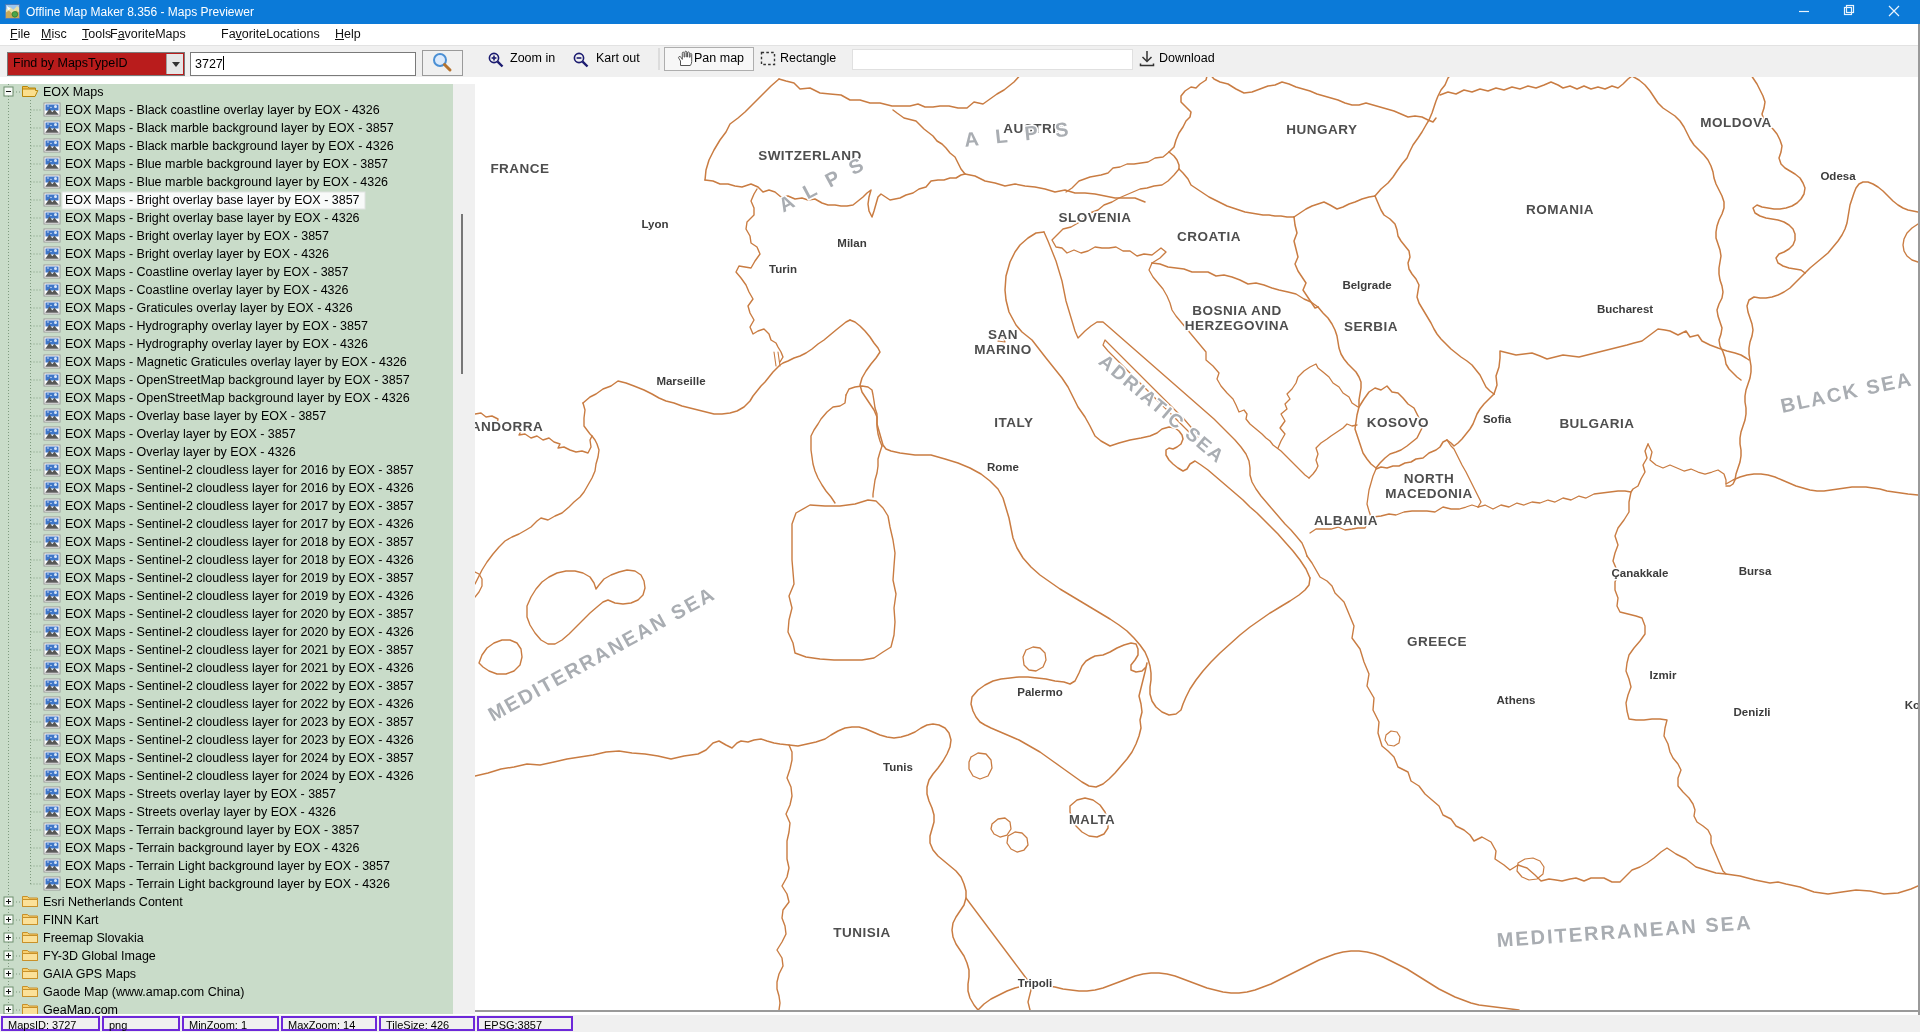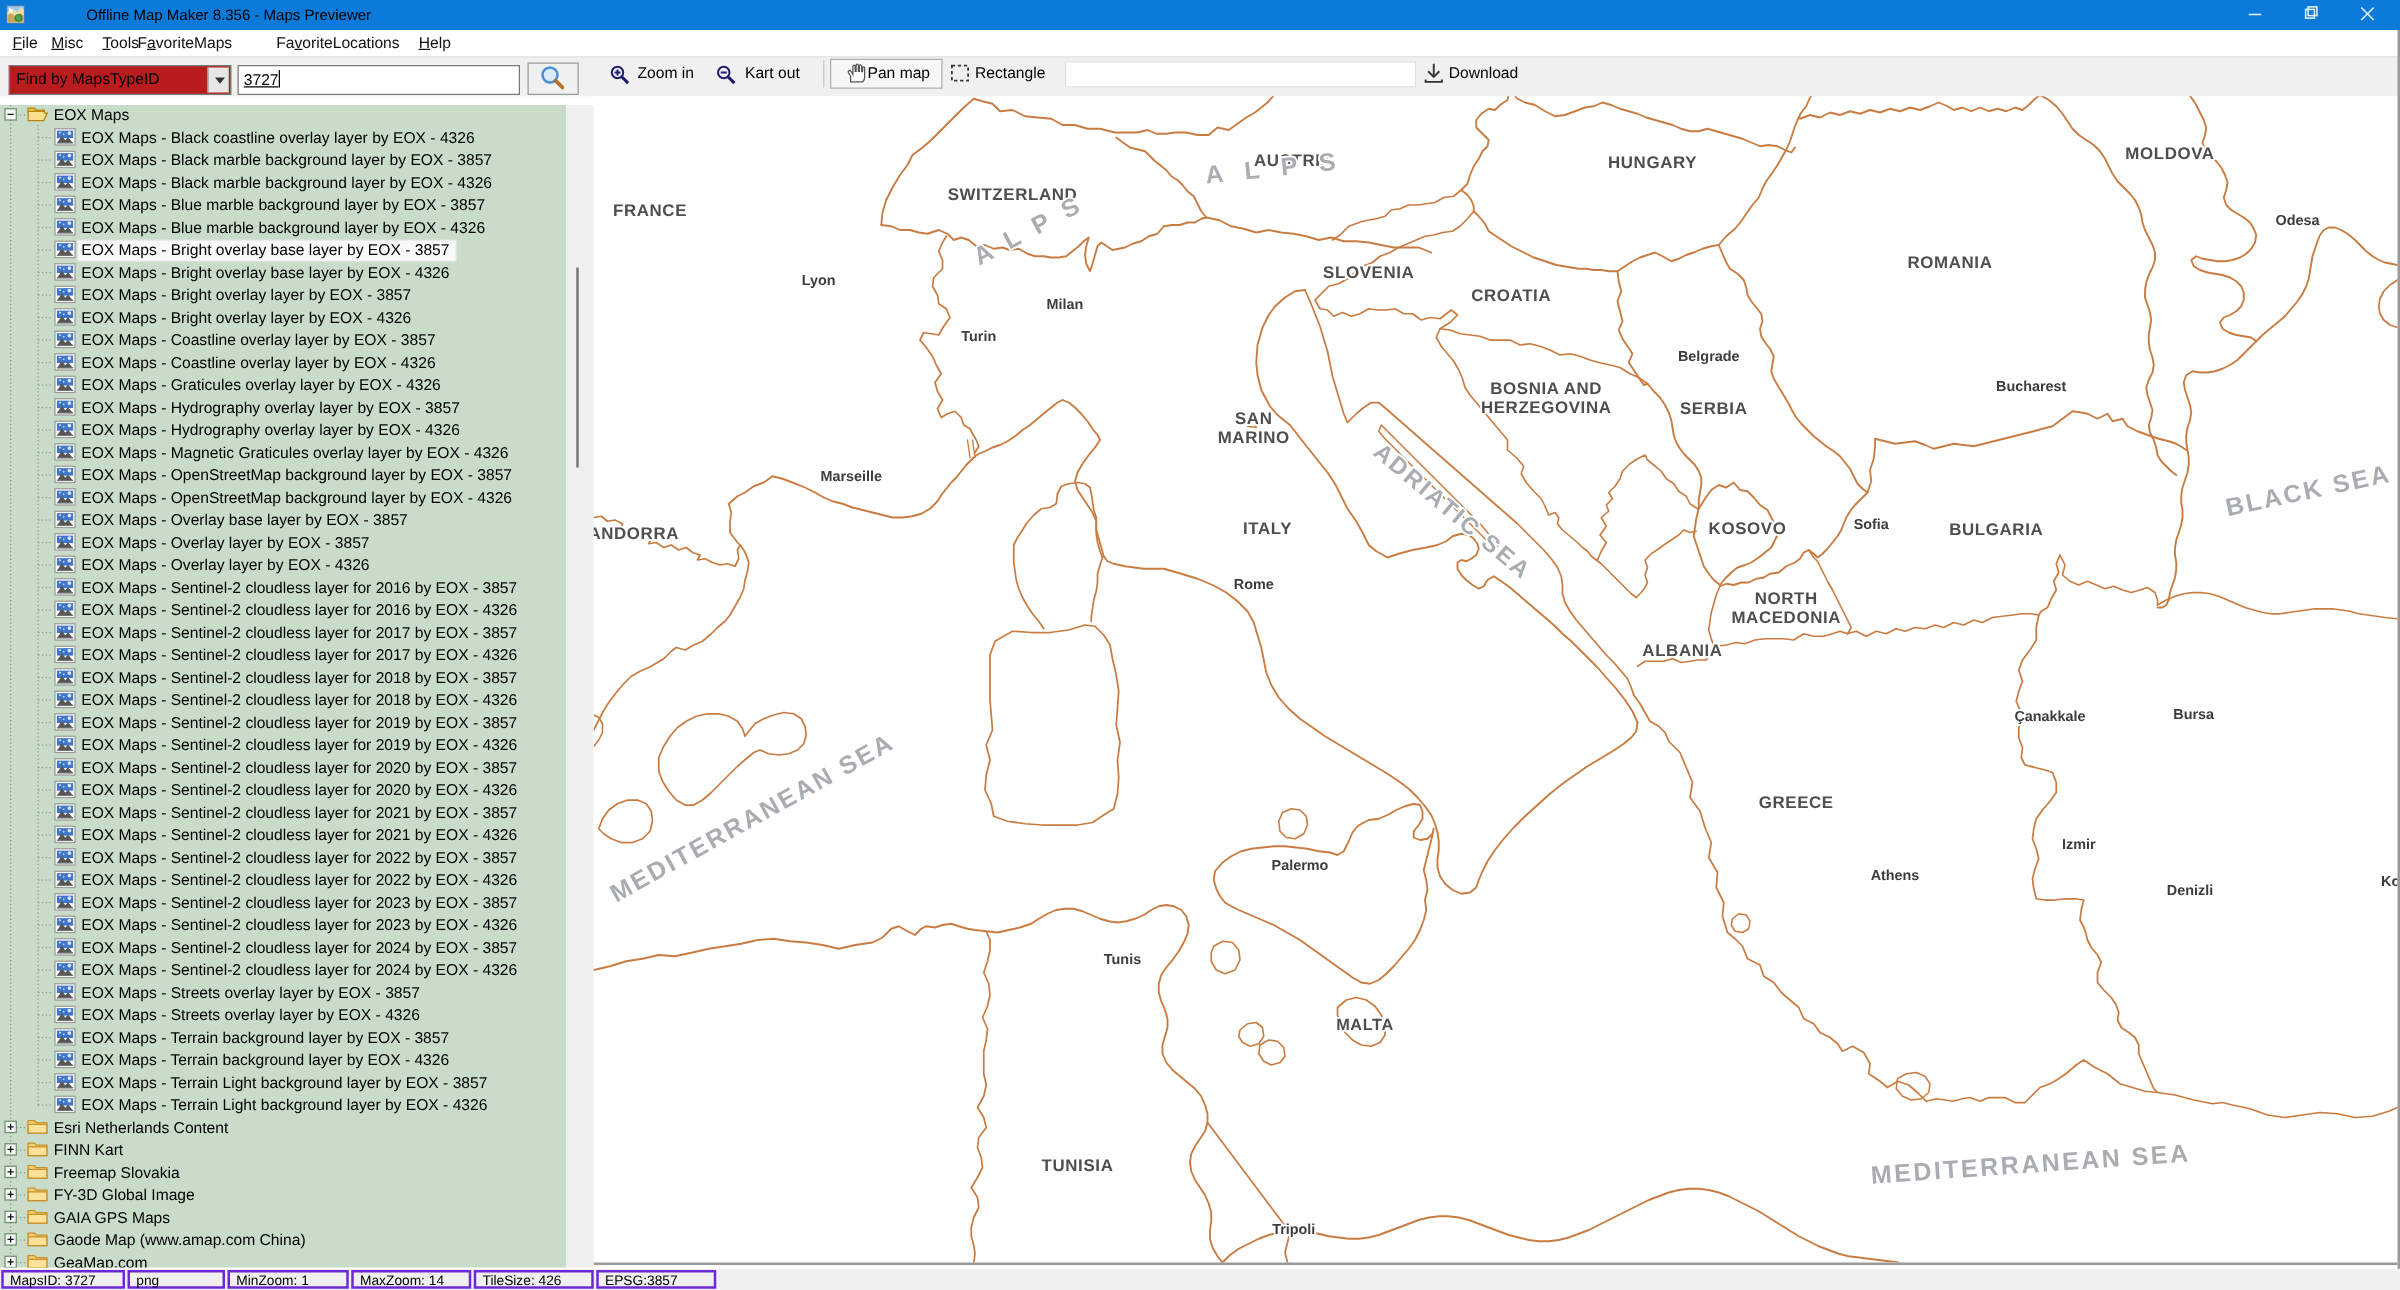--- a/index.html
+++ b/index.html
@@ -1,26 +1,26 @@
 <!DOCTYPE html>
 <html><head><meta charset="utf-8"><title>Offline Map Maker</title>
 <style>
 * { margin:0; padding:0; box-sizing:border-box; }
 html,body { width:1920px; height:1032px; overflow:hidden; font-family:"Liberation Sans", sans-serif; background:#fff; }
 #win { position:relative; width:1920px; height:1032px; }
 #titlebar { position:absolute; left:0; top:0; width:1920px; height:24px; background:#0b7ad8; }
-#titlebar .t { position:absolute; left:26px; top:5px; color:#000000; font-size:12px;margin-left:43px; }
+#titlebar .t { position:absolute; left:26px; top:5px; color:#ffffff; font-size:12px; }
 #menubar { position:absolute; left:0; top:24px; width:1920px; height:21px; background:#fff; }
 #menubar span { position:absolute; top:3px; font-size:12.5px; color:#111; }
 u { text-decoration:underline; }
 #toolbar { position:absolute; left:0; top:45px; width:1920px; height:32px; background:#f0f0f0; border-top:1px solid #e2e2e2; }
 #combo { position:absolute; left:7px; top:52px; width:178px; height:24px; background:#b91c1c; border:1px solid #7a7a7a; font-size:12.5px; color:#000; padding:3px 0 0 5px; }
 #combo .arr { position:absolute; right:1px; top:1px; width:17px; height:20px; background:#e6e6e6; border-left:1px solid #a0a0a0; }
 #combo .arr:after { content:""; position:absolute; left:4.5px; top:8px; border:4px solid transparent; border-top:5px solid #333; }
-#searchbox { position:absolute; left:190px; top:52px; width:226px; height:24px; background:#fff; border:1px solid #7a7a7a; font-size:12.5px; padding:3px 0 0 4px;text-decoration:underline; }
+#searchbox { position:absolute; left:190px; top:52px; width:226px; height:24px; background:#fff; border:1px solid #7a7a7a; font-size:12.5px; padding:3px 0 0 4px; }
 #searchbtn { position:absolute; left:422px; top:50px; width:41px; height:26px; background:#f0f0f0; border:1px solid #9a9a9a; }
 .tlabel { position:absolute; top:51px; font-size:12.5px; color:#000; }
 #tree { position:absolute; left:0; top:84px; width:453px; height:930px; background:#c9dcc9; }
 #gutter { position:absolute; left:453px; top:84px; width:22px; height:930px; background:#f0f0f0; }
 #sthumb { position:absolute; left:461px; top:214px; width:2px; height:160px; background:#777; }
 #mapedge { position:absolute; left:475px; top:1010px; width:1443px; height:2px; background:#9a9a9a; }
 #rightedge { position:absolute; left:1918px; top:24px; width:2px; height:1008px; background:#9a9a9a; }
 #statusbar { position:absolute; left:0; top:1015px; width:1920px; height:17px; background:#f0f0f0; }
 .sp { position:absolute; top:1016px; height:15px; background:#f0f0f0; border:2px solid #6d28d9; font-size:11px; color:#000; padding:0 0 0 5px; line-height:14px; }
 </style></head>

